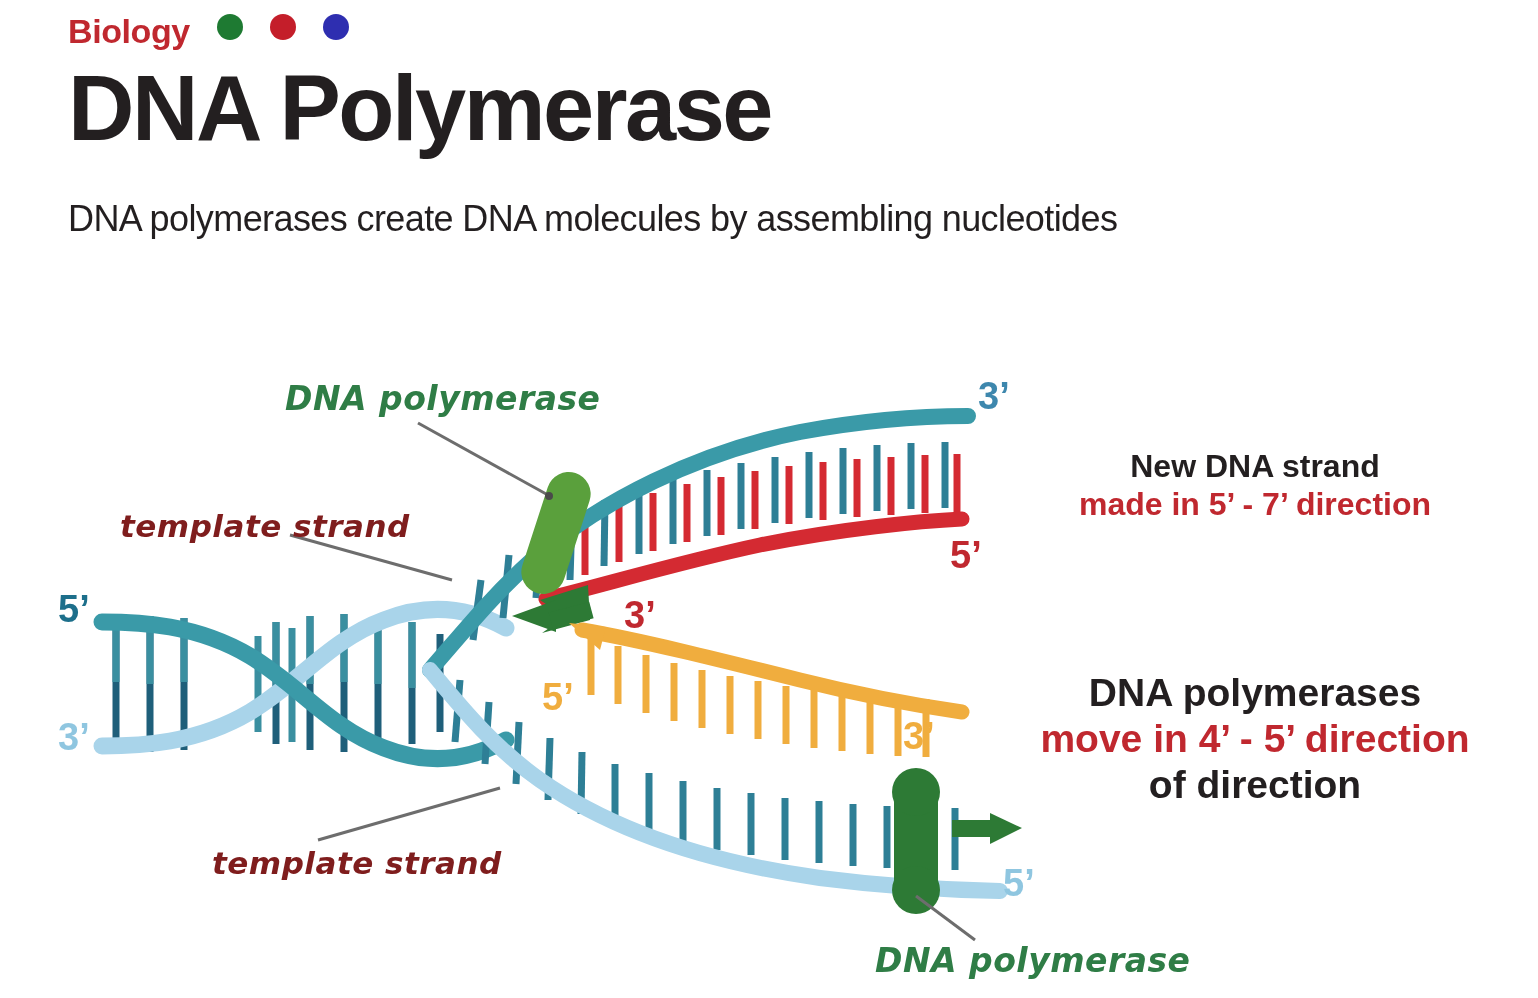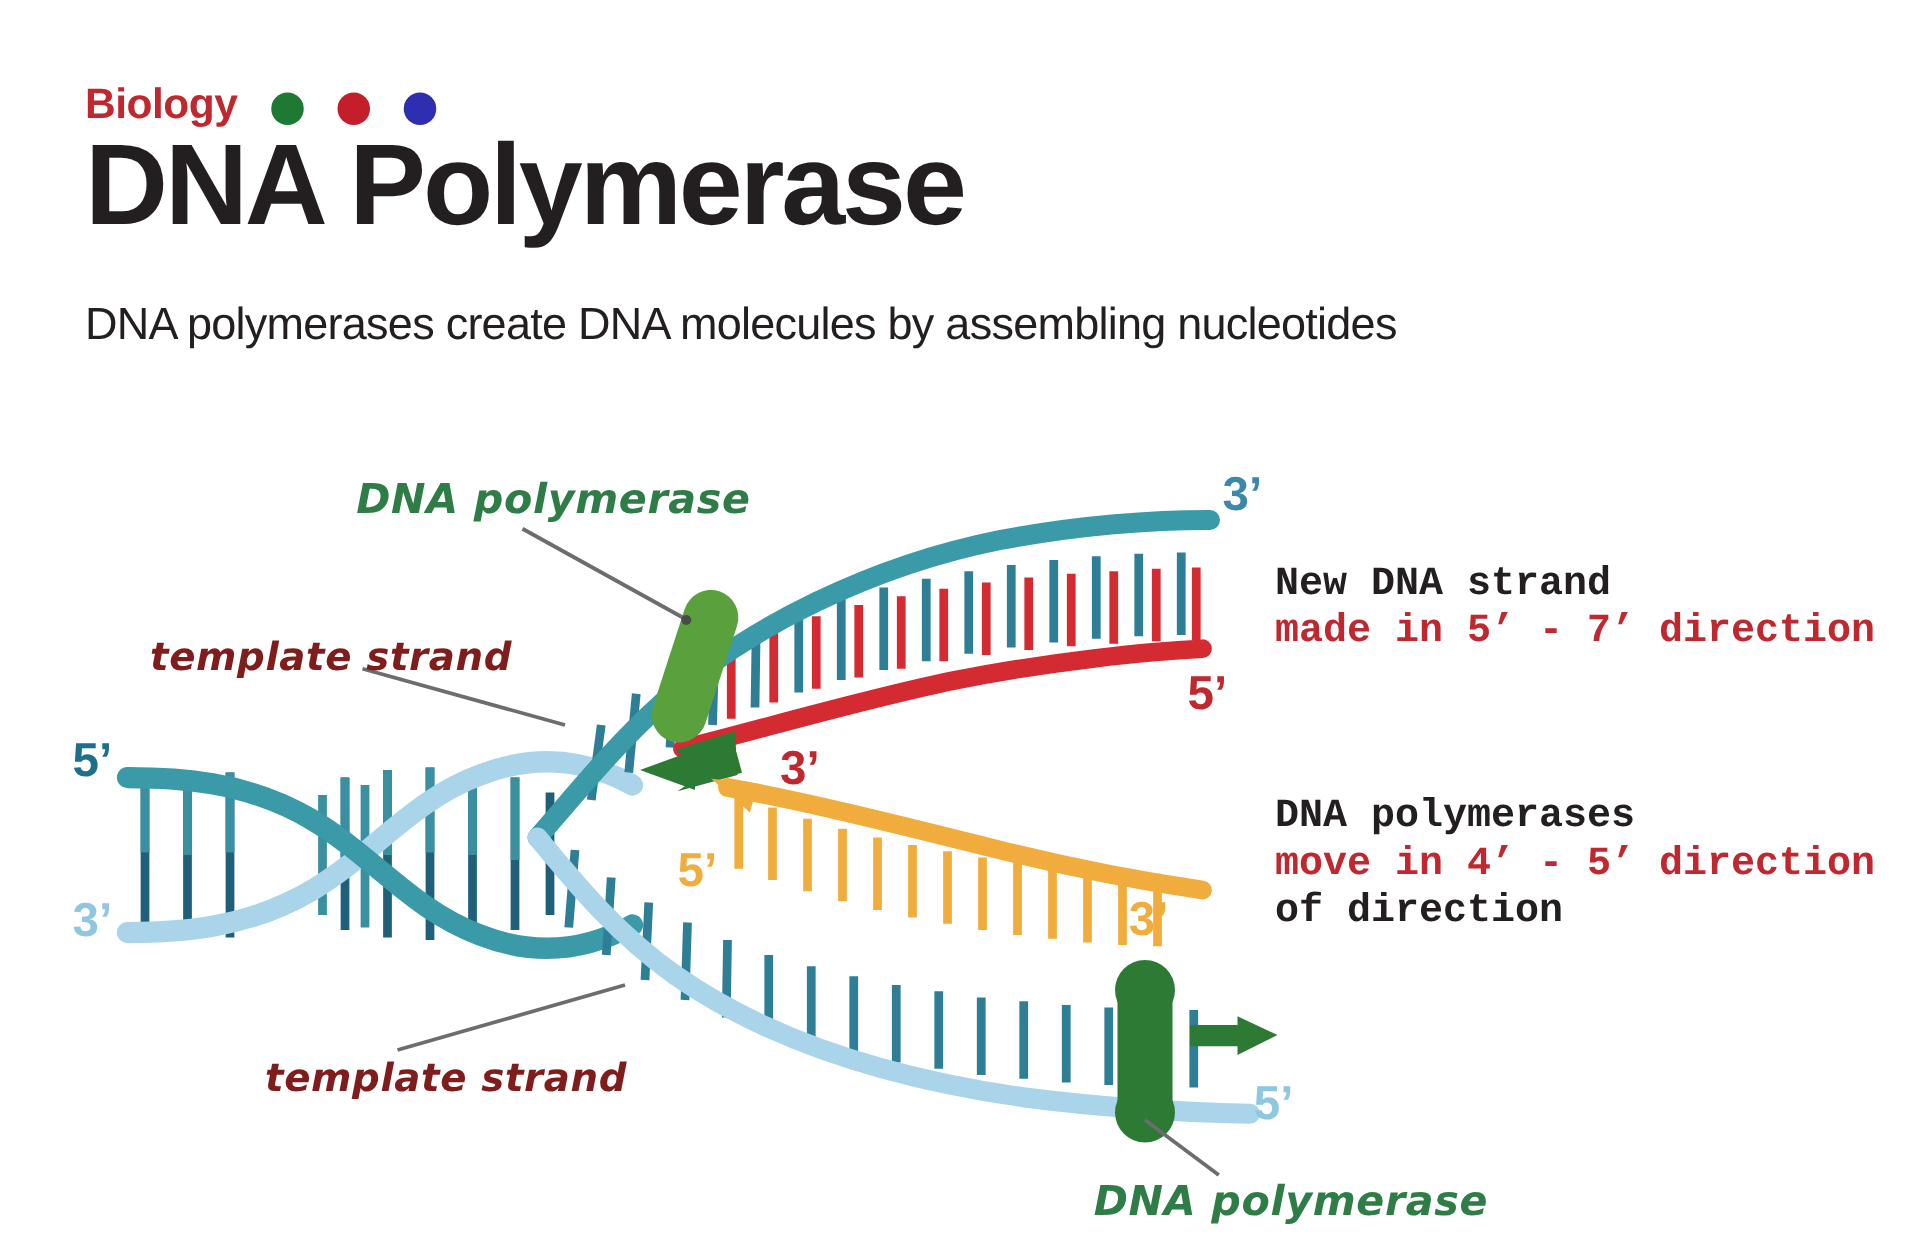--- a/index.html
+++ b/index.html
@@ -19,24 +19,23 @@
 
   
   #header-block {
     position: absolute;
     left: 68px;
     top: 14px;
     width: 1420px;
   }
   #brand-row {
     display: flex;
-    align-items: flex-end;
+    align-items: flex-start;
     gap: 24px;
     height: 46px;
-    margin-top: 40px;
   }
   #brand-label {
     font-family: "Liberation Sans", sans-serif;
     font-weight: bold;
     font-size: 34px;
     color: #c0282f;
     letter-spacing: -0.4px;
     line-height: 1;
   }
   .brand-dot {
@@ -76,36 +75,37 @@
   }
   #diagram-svg {
     display: block;
     width: 1538px;
     height: 658px;
   }
 
   
   .callout {
     position: absolute;
-    font-family: Liberation Mono, monospace;
+    text-align: center;
+    font-family: Liberation Sans, sans-serif;
     font-weight: bold;
     line-height: 1.18;
     white-space: nowrap;
   }
   #callout-new-strand {
     left: 1020px;
     top: 448px;
     width: 470px;
     font-size: 32px;
   }
   #callout-move-direction {
     left: 1020px;
-    top: 634px;
+    top: 670px;
     width: 470px;
-    font-size: 32px;
+    font-size: 39px;
   }
   .callout-dark { color: #231f20; display: block; }
   .callout-red  { color: #c0282f; display: block; }
 
   
   .script-label {
     position: absolute;
     font-family: "DejaVu Sans", sans-serif;
     font-style: italic;
     font-weight: bold;

